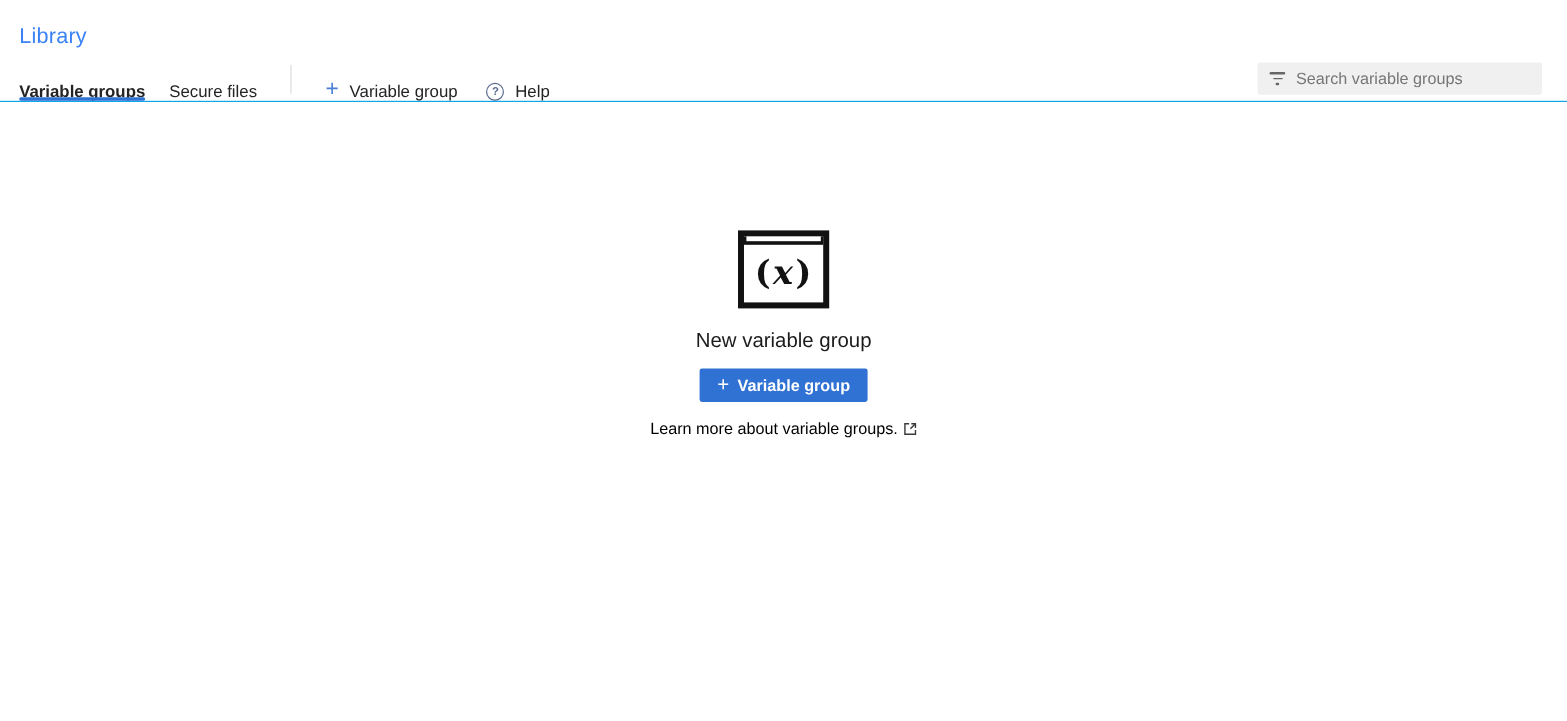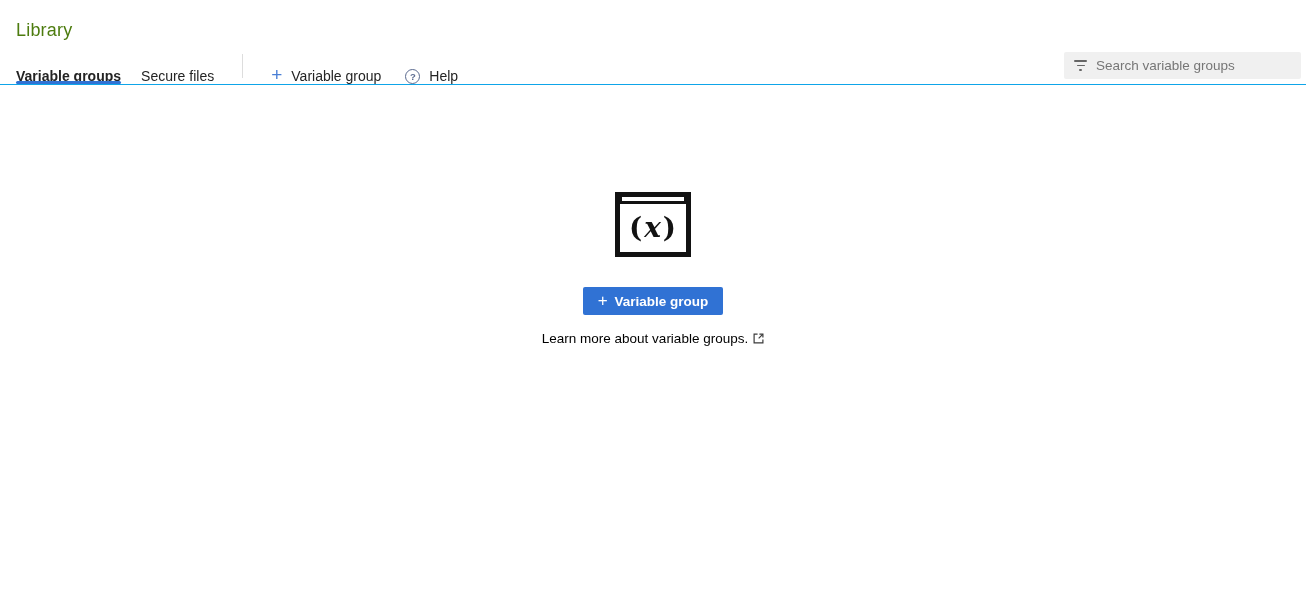--- a/index.html
+++ b/index.html
@@ -7,21 +7,21 @@
   body {
     font-family: "Liberation Sans", "DejaVu Sans", sans-serif;
     color: #1d1d1d;
     width: 1306px; height: 601px;
     overflow: hidden;
   }
   .page { width: 1306px; height: 601px; background: #fff; }
 
   
   .title-row { padding: 20px 16px 6px 16px; }
-  .page-title { font-size: 18px; font-weight: 400; color: #4d7c0f; letter-spacing: .2px; }
+  .page-title { font-size: 18px; font-weight: 400; color: #3b82f6; letter-spacing: .2px; }
 
   .tabbar {
     display: flex; align-items: flex-end;
     height: 38px;
     padding: 0 0 0 16px;
     border-bottom: 1px solid #0ea5e9;
   }
   .tab {
     display: flex; align-items: center;
     font-size: 14px; color: #242424;
@@ -45,21 +45,21 @@
     padding: 0 12px; cursor: pointer; white-space: nowrap;
   }
   .plus-glyph { color: #4a7fd6; font-size: 19px; font-weight: 300; line-height: 1; margin-top: -2px; }
   .shield-svg, .help-circle { display: inline-flex; }
   .help-circle {
     width: 15px; height: 15px; border: 1.4px solid #5a6a8f; border-radius: 50%;
     align-items: center; justify-content: center;
     font-size: 9.5px; color: #5a6a8f; font-weight: 700;
   }
   .searchbox {
-    margin-left: auto; margin-right: 5px;
+    margin-left: auto; margin-right: 21px;
     align-self: center;
     width: 237px; height: 27px;
     background: #f0f0f0; border-radius: 2px;
     display: flex; align-items: center; gap: 9px;
     padding: 0 10px;
   }
   .filter-icon { display: flex; flex-direction: column; align-items: center; gap: 3px; width: 13px; }
   .filter-icon i { display: block; height: 1.5px; background: #666; border-radius: 1px; }
   .filter-icon i:nth-child(1) { width: 13px; }
   .filter-icon i:nth-child(2) { width: 8px; }
@@ -156,20 +156,21 @@
       <div class="vg-bar">
         <div class="vg-bar-inner"></div>
       </div>
       <div class="vg-body">
         <span>(</span>
           <em>x</em>
           <span>)</span>
       </div>
     </div>
 
+    <div class="empty-title">New variable group</div>
 
 
     <div>
       <button class="primary-btn">
         <span class="btn-plus">+</span>
         <span>Variable group</span>
       </button>
     </div>
 
     <div class="learn-row">

